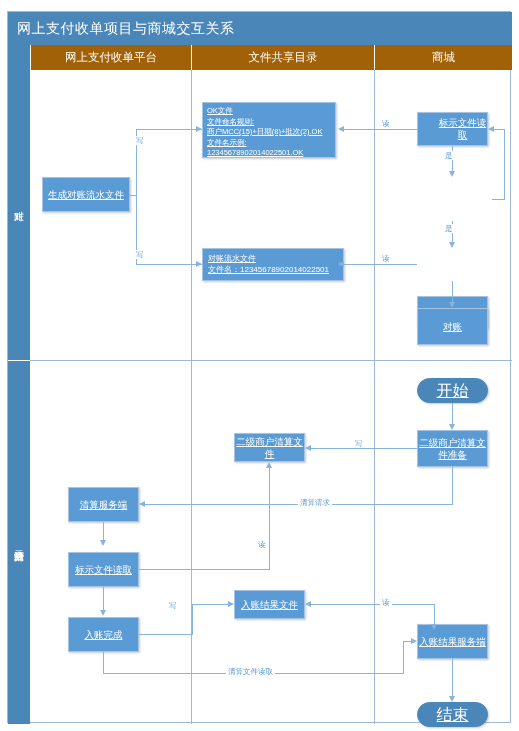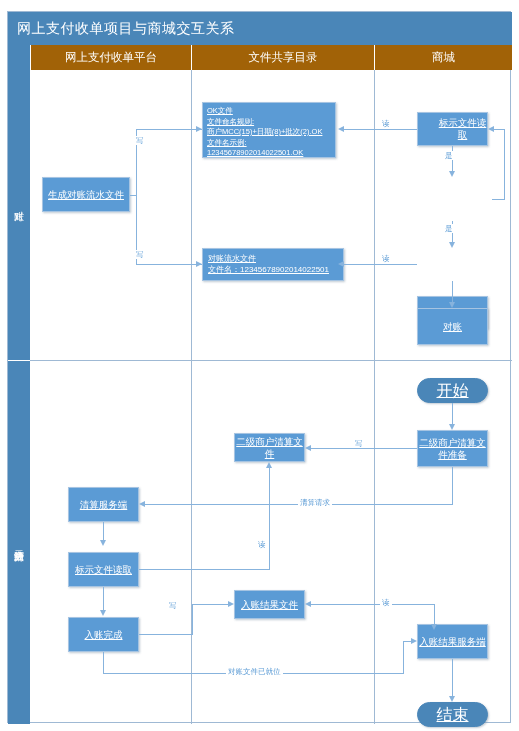--- a/index.html
+++ b/index.html
@@ -219,19 +219,19 @@
     <div class="arw arw-l" style="left:297px;top:588.5px;"></div>
     <div class="elabel" style="left:372px;top:586px;">读</div>
     <div class="ln lnv" style="left:426px;top:592px;height:20px;"></div>
     <div class="arw arw-d" style="left:422.5px;top:612px;"></div>
 
     <div class="ln lnv" style="left:95px;top:640px;height:22px;"></div>
     <div class="ln lnh" style="left:95px;top:661px;width:301px;"></div>
     <div class="ln lnv" style="left:395px;top:629px;height:33px;"></div>
     <div class="ln lnh" style="left:395px;top:629px;width:8px;"></div>
     <div class="arw arw-r" style="left:403px;top:625.5px;"></div>
-    <div class="elabel" style="left:218px;top:655px;">对账文件已就位</div>
+    <div class="elabel" style="left:218px;top:655px;">清算文件读取</div>
 
     <div class="ln lnv" style="left:444px;top:647px;height:37px;"></div>
     <div class="arw arw-d" style="left:440.5px;top:684px;"></div>
 
   </div>
 </div>
 
 </body></html>

